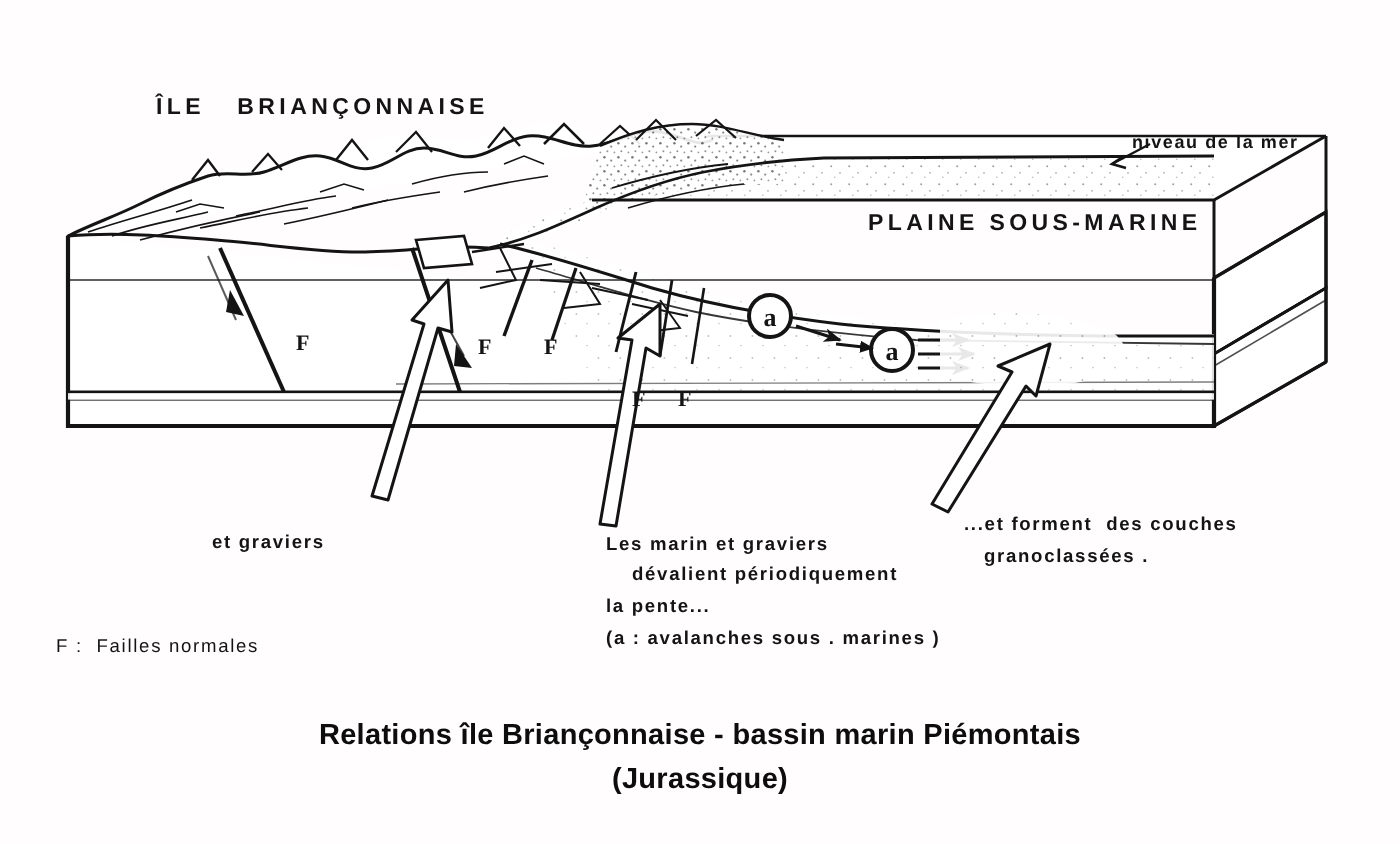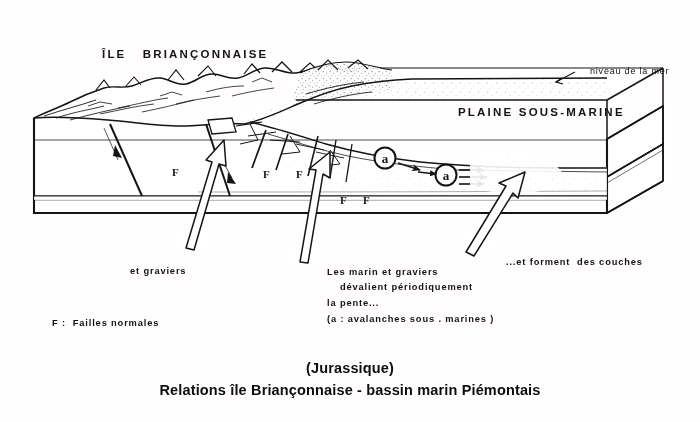--- a/index.html
+++ b/index.html
@@ -28,41 +28,40 @@
     width: 700px;
     height: 422px;
     display: block;
   }
   
   .txt {
     position: absolute;
     white-space: pre;
     line-height: 1.15;
     color: #141414;
-    margin-left: 24px;
   }
   .hdr-label {
     font-size: 11.5px;
     font-weight: 700;
     letter-spacing: 2.2px;
   }
   .caption {
     font-size: 9.3px;
     font-weight: 700;
     letter-spacing: 0.85px;
     line-height: 1.62;
   }
   .legend-line {
     font-size: 9.3px;
-    font-weight: 700;
+    font-weight: 400;
     letter-spacing: 0.85px;
   }
   .sea-level {
     font-size: 9px;
-    font-weight: 400;
+    font-weight: 700;
     letter-spacing: 0.8px;
   }
   .fault-mark {
     font-size: 11px;
     font-weight: 700;
     font-family: "Liberation Serif", serif;
   }
   .title-block {
     position: absolute;
     left: 0;
@@ -297,21 +296,22 @@
   <div class="txt fault-mark" style="left:339px; top:194px;">F</div>
 
   <div class="txt caption" style="left:106px; top:264px;">et graviers</div>
 
   <div class="txt caption" style="left:303px; top:265px;">Les marin et graviers</div>
   <div class="txt caption" style="left:316px; top:280px;">dévalient périodiquement</div>
   <div class="txt caption" style="left:303px; top:296px;">la pente...</div>
   <div class="txt caption" style="left:303px; top:312px;">(a : avalanches sous . marines )</div>
 
   <div class="txt caption" style="left:482px; top:255px;">...et forment  des couches</div>
+  <div class="txt caption" style="left:492px; top:271px;">granoclassées .</div>
 
   <div class="txt legend-line" style="left:28px; top:318px;">F :  Failles normales</div>
 
   <div class="title-block" style="top:358px;">
+    <span class="ttl-line">Relations île Briançonnaise - bassin marin Piémontais</span>
     <span class="ttl-line">(Jurassique)</span>
-    <span class="ttl-line">Relations île Briançonnaise - bassin marin Piémontais</span>
   </div>
 
 </div>
 
 </body></html>

